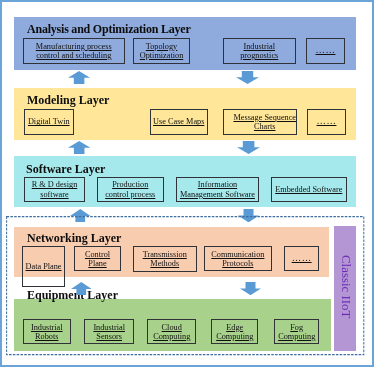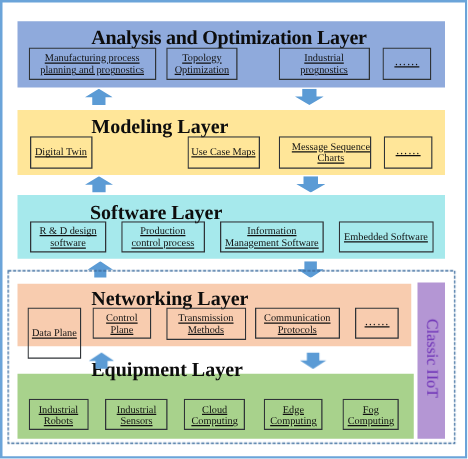--- a/index.html
+++ b/index.html
@@ -3,21 +3,21 @@
 <meta charset="utf-8">
 <style>
   html,body{margin:0;padding:0;background:#ffffff;}
   #page{position:relative;width:374px;height:367px;background:#ffffff;overflow:hidden;
         font-family:"Liberation Serif", serif;-webkit-font-smoothing:antialiased;}
   .outer-frame{position:absolute;left:0;top:0;width:374px;height:367px;
         border:2px solid #6ba4d9;box-sizing:border-box;}
   .layer{position:absolute;box-sizing:border-box;}
   .layer-title{position:absolute;font-weight:bold;color:#0d0d0d;white-space:nowrap;
         will-change:transform;
-        font-size:16px;margin-left:46px;}
+        font-size:12px;}
   .cell{position:absolute;box-sizing:border-box;border:1.1px solid #2f3337;
         will-change:transform;
         display:flex;align-items:center;justify-content:center;text-align:center;
         line-height:9.5px;color:#101010;font-size:8.25px;padding-top:0.9px;text-decoration:underline;}
   .arrow{position:absolute;}
   .dashed-box{position:absolute;z-index:5;}
   .sidebar{position:absolute;box-sizing:border-box;}
   .sidebar-label{position:absolute;white-space:nowrap;
         font-size:12.9px;color:#6a2cb5;transform-origin:0 0;will-change:transform;}
   .dots{letter-spacing:0.6px;font-size:9.4px;}
@@ -25,21 +25,21 @@
 </style>
 </head>
 <body>
 
 <div id="page">
   <div class="outer-frame"></div>
 
   <div class="layer" style="left:13.5px;top:17px;width:342px;height:52.5px;background:#8faadc;"></div>
   <div class="layer-title title-tight" style="left:26.8px;top:22.3px;">Analysis and Optimization Layer</div>
   <div class="cell" style="left:23px;top:38px;width:101.5px;height:25.5px;">
-    <div><span>Manufacturing process</span><br><span>planning and prognostics</span></div>
+    <div><span>Manufacturing process</span><br><span>control and scheduling</span></div>
   </div>
   <div class="cell" style="left:133px;top:38px;width:57px;height:25.5px;">
     <div><span>Topology</span><br><span>Optimization</span></div>
   </div>
   <div class="cell" style="left:222.5px;top:38px;width:72.5px;height:25.5px;">
     <div><span>Industrial</span><br><span>prognostics</span></div>
   </div>
   <div class="cell" style="left:305.5px;top:38px;width:39px;height:25.5px;">
     <span class="dots">……</span>
   </div>

